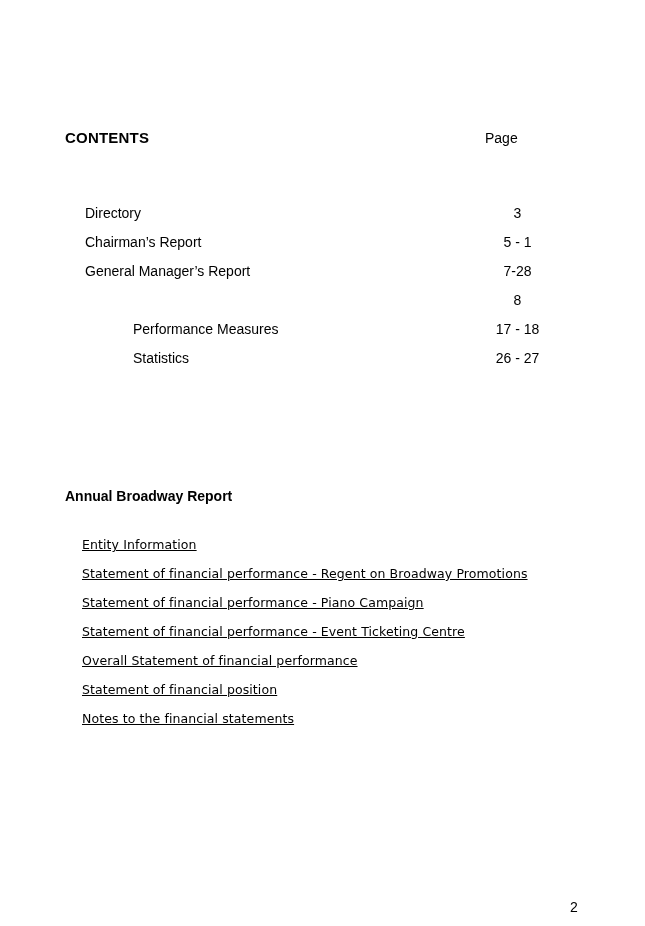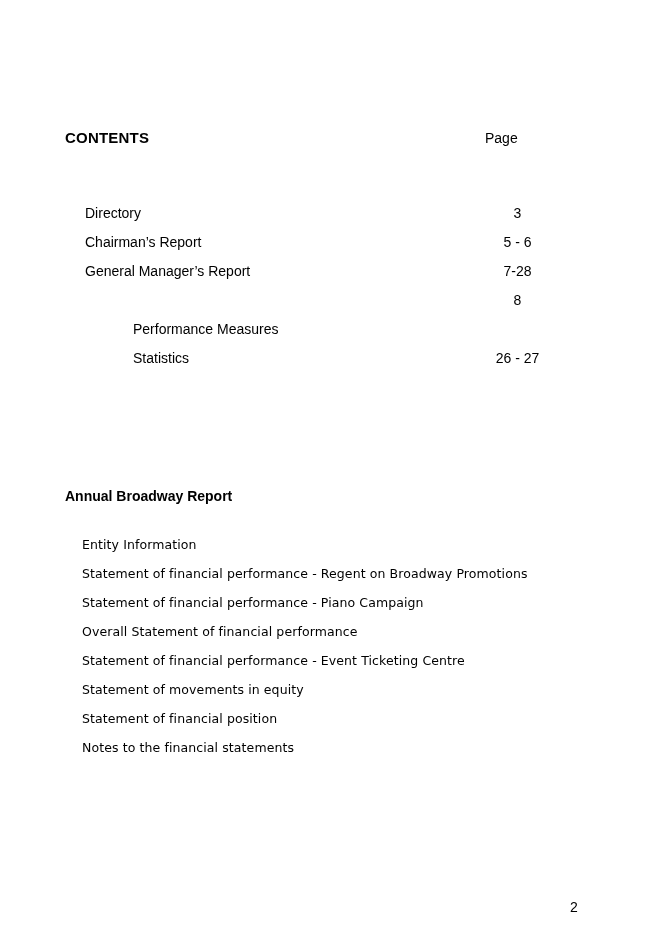--- a/index.html
+++ b/index.html
@@ -77,20 +77,21 @@
     top: 530px;
     width: 540px;
     font-family: "DejaVu Sans", sans-serif;
   }
   .afr-row {
     height: 29px;
     line-height: 29px;
     font-size: 12.5px;
     letter-spacing: 0.1px;
     white-space: nowrap;
+    text-decoration: underline;
   }
 
   
   .footer-page-number {
     position: absolute;
     left: 570px;
     top: 899px;
     font-size: 14px;
   }
 </style>
@@ -103,46 +104,46 @@
 
   <div class="page-col-header">Page</div>
 
   <div class="toc">
     <div class="toc-row">
       <span class="toc-label">Directory</span>
       <span class="toc-page">3</span>
     </div>
     <div class="toc-row">
       <span class="toc-label">Chairman’s Report</span>
-      <span class="toc-page">5 - 6</span>
+      <span class="toc-page">5 - 1</span>
     </div>
     <div class="toc-row">
       <span class="toc-label">General Manager’s Report</span>
       <span class="toc-page">7-28</span>
     </div>
     <div class="toc-row indent">
       <span class="toc-page">8</span>
     </div>
     <div class="toc-row indent">
       <span class="toc-label">Performance Measures</span>
+      <span class="toc-page">17 - 18</span>
     </div>
     <div class="toc-row indent">
       <span class="toc-label">Statistics</span>
       <span class="toc-page">26 - 27</span>
     </div>
   </div>
 
   <div class="afr-heading">Annual Broadway Report</div>
 
   <div class="afr-list">
     <div class="afr-row">Entity Information</div>
     <div class="afr-row">Statement of financial performance - Regent on Broadway Promotions</div>
     <div class="afr-row">Statement of financial performance - Piano Campaign</div>
+    <div class="afr-row">Statement of financial performance - Event Ticketing Centre</div>
     <div class="afr-row">Overall Statement of financial performance</div>
-    <div class="afr-row">Statement of financial performance - Event Ticketing Centre</div>
-    <div class="afr-row">Statement of movements in equity</div>
     <div class="afr-row">Statement of financial position</div>
     <div class="afr-row">Notes to the financial statements</div>
   </div>
 
   <div class="footer-page-number">2</div>
 
 </div>
 
 </body></html>

